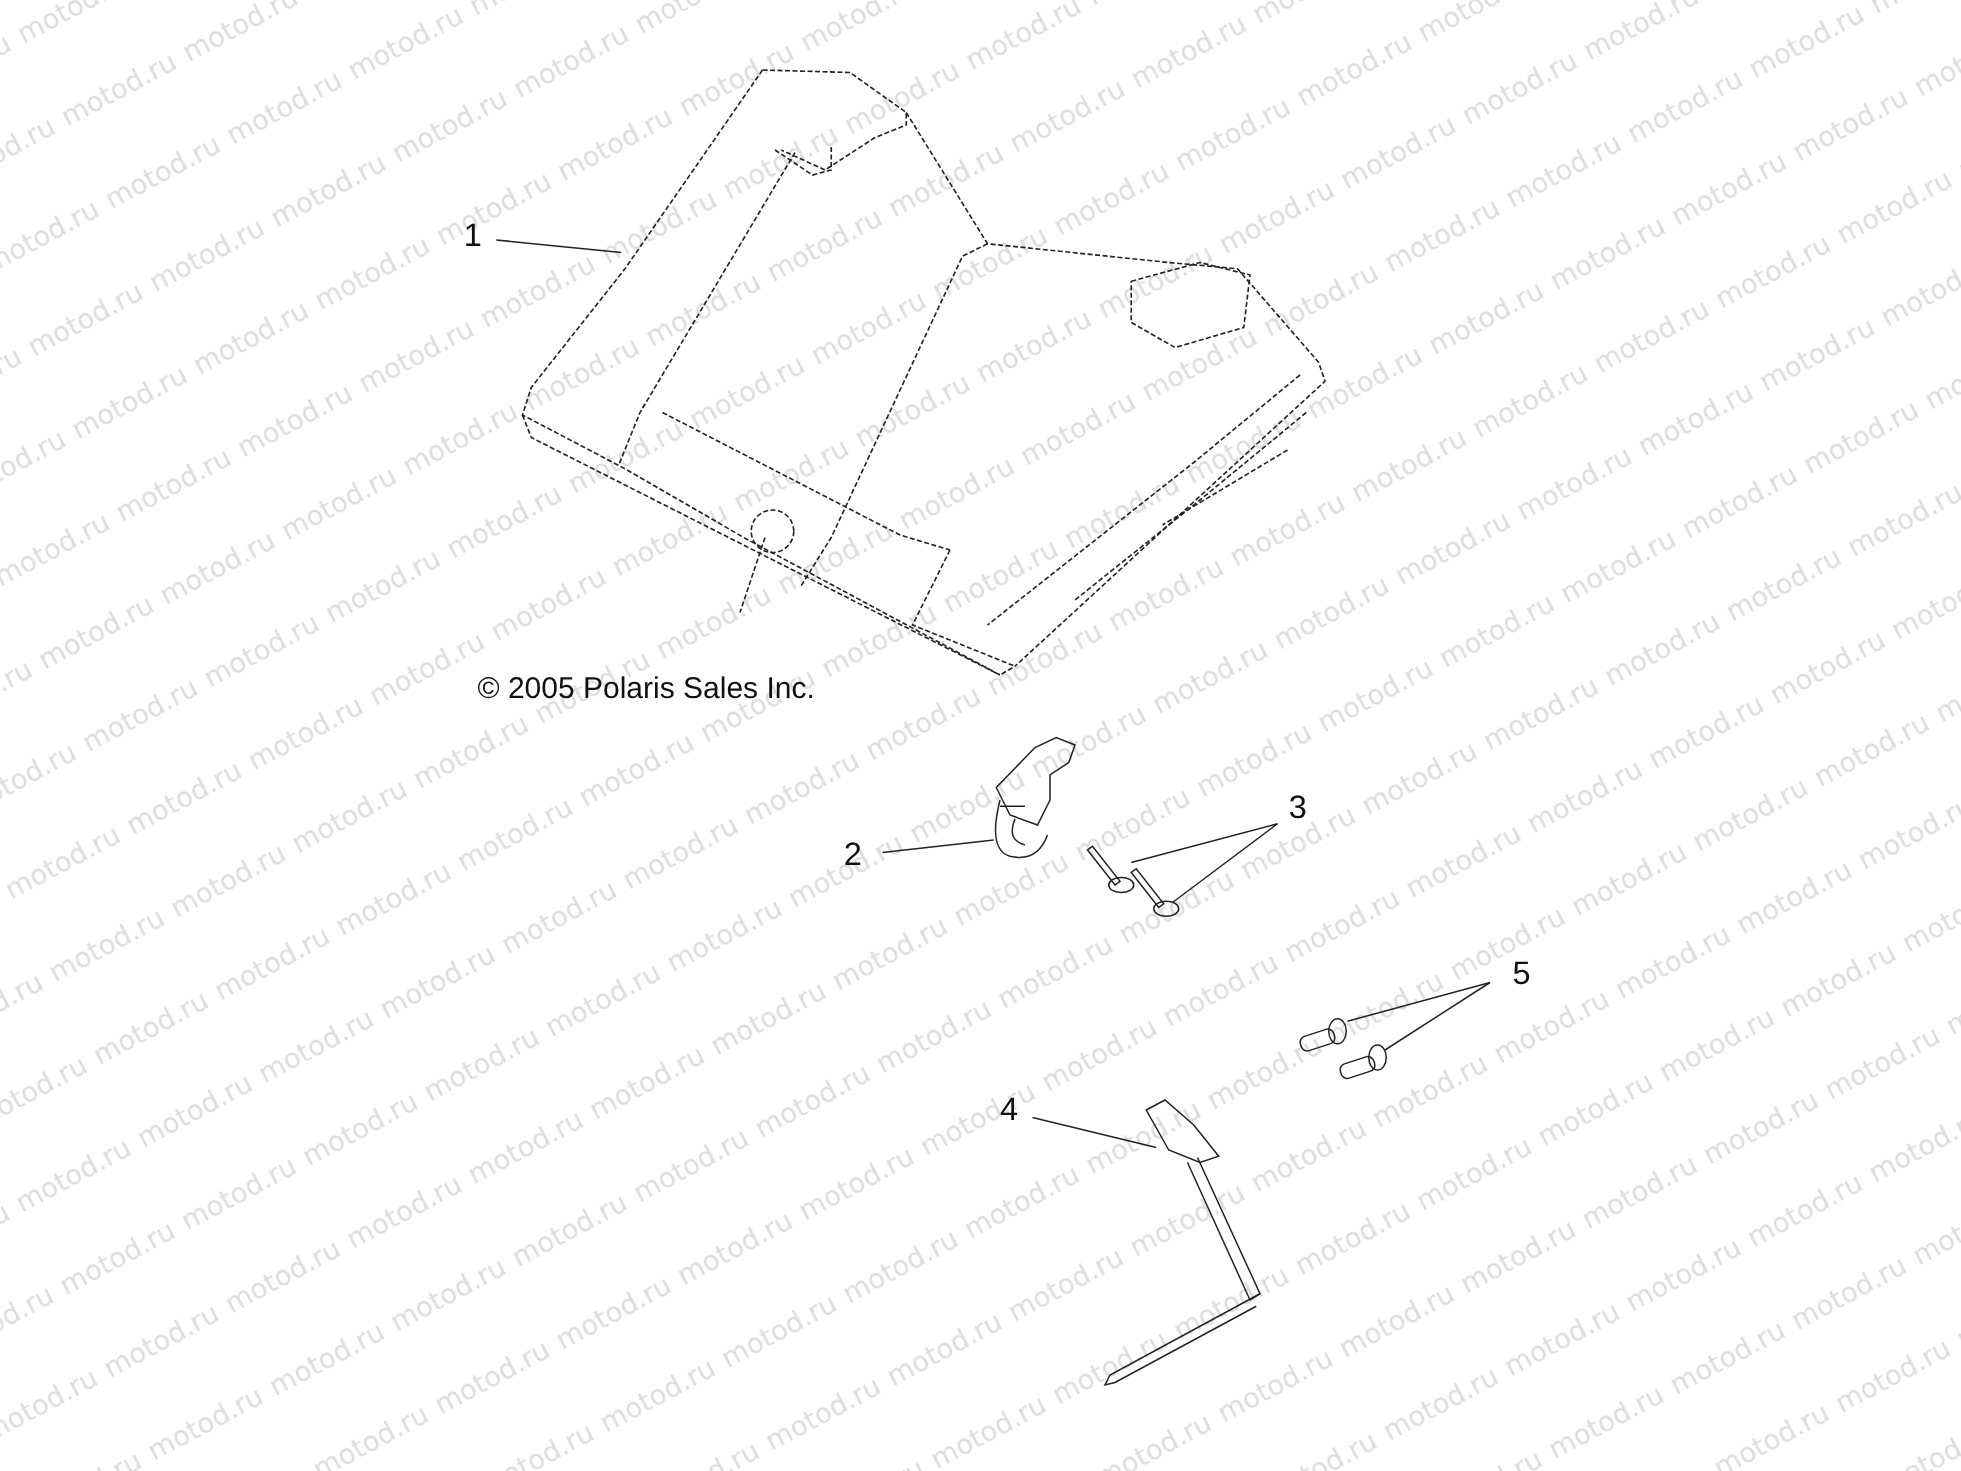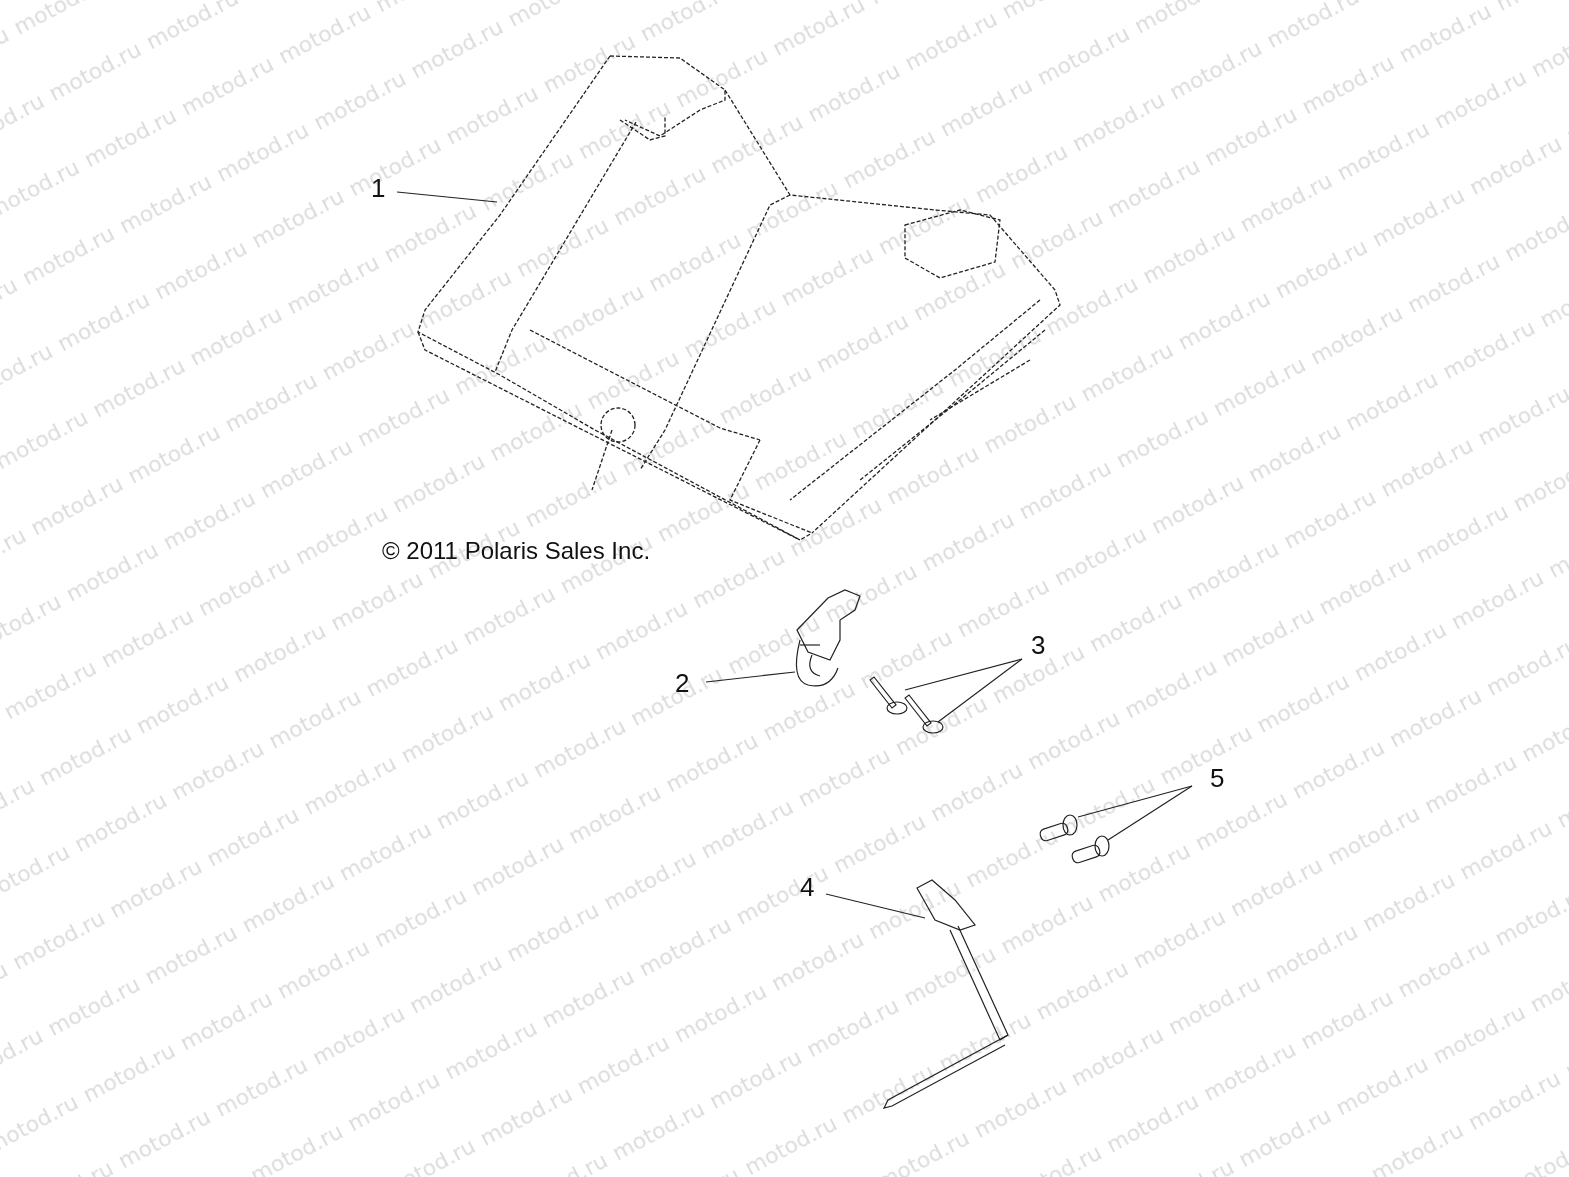--- a/index.html
+++ b/index.html
@@ -76,13 +76,13 @@
   </g>
   <line x1="826" y1="894" x2="925" y2="918" stroke-width="1.2"></line>
 </svg>
 
 <div class="callout" style="left:371px;top:175px;">1</div>
 <div class="callout" style="left:675px;top:670px;">2</div>
 <div class="callout" style="left:1031px;top:632px;">3</div>
 <div class="callout" style="left:800px;top:874px;">4</div>
 <div class="callout" style="left:1210px;top:765px;">5</div>
 
-<div class="copyright">© 2011 Polaris Sales Inc.</div>
+<div class="copyright">© 2005 Polaris Sales Inc.</div>
 
 </body></html>

